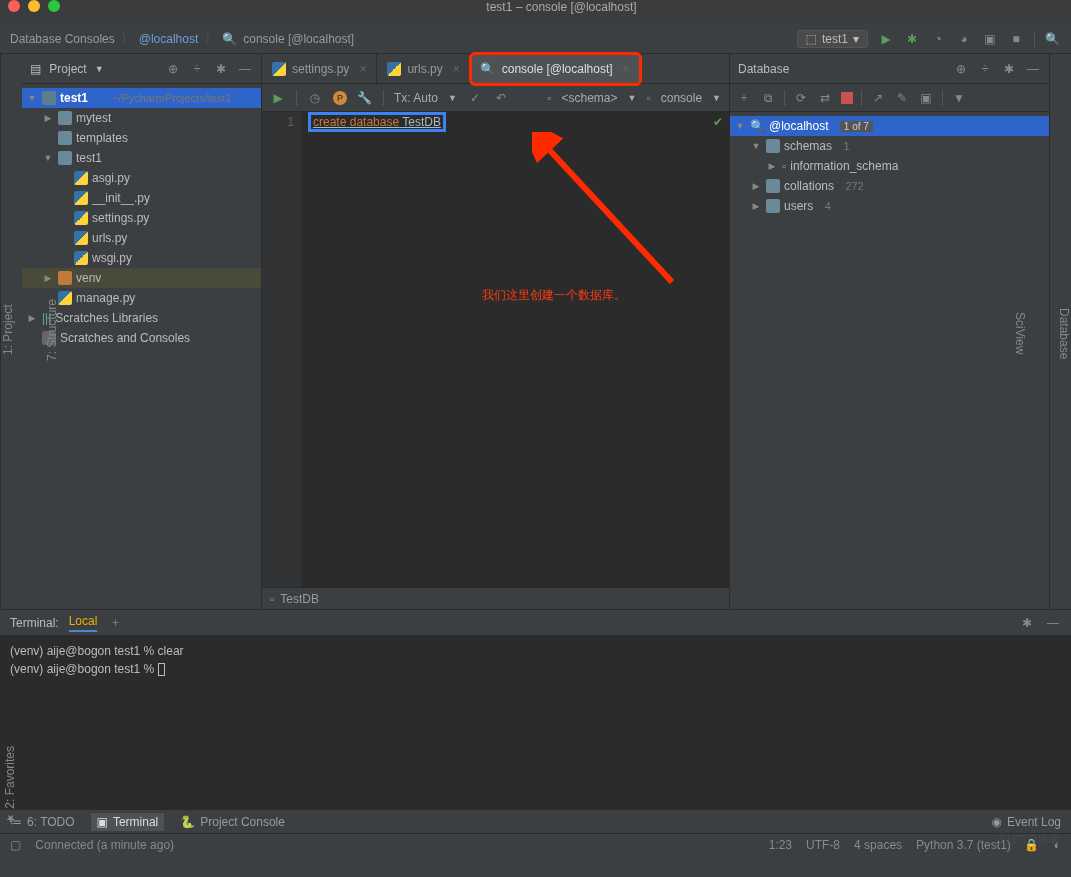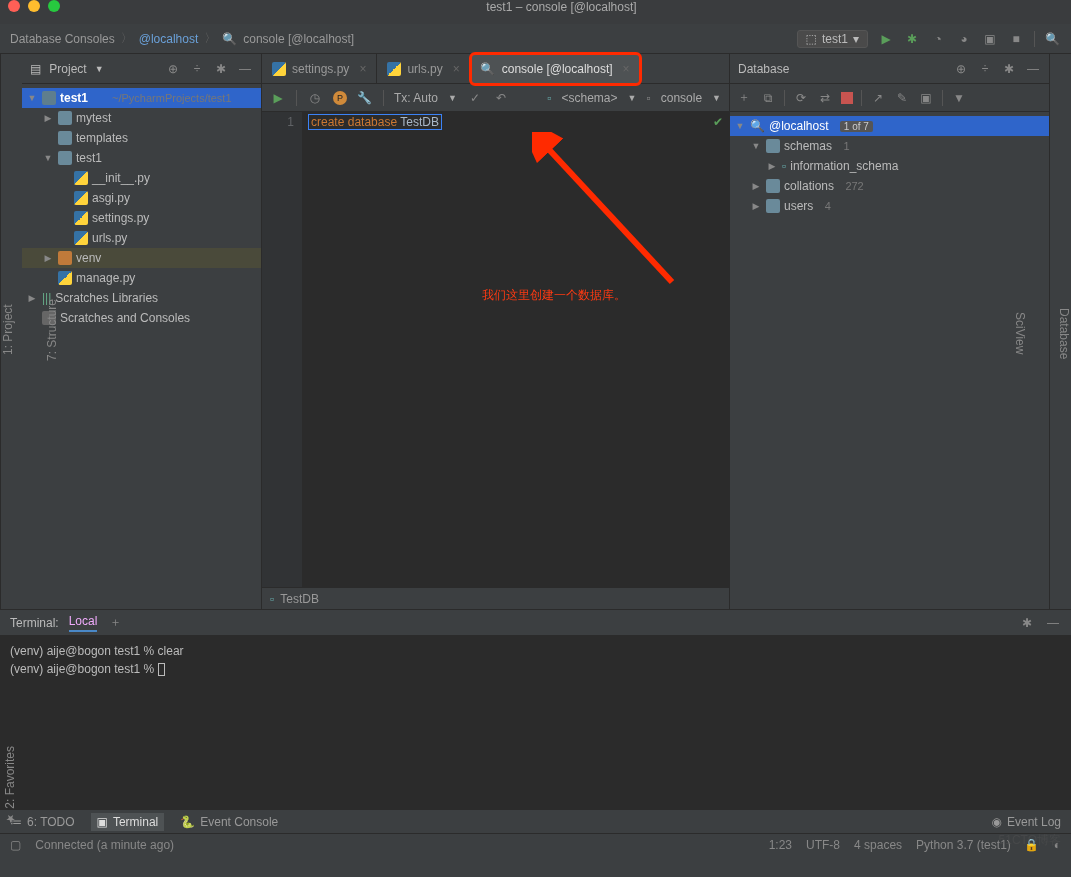--- a/index.html
+++ b/index.html
@@ -37,37 +37,37 @@
 .tab { height:30px; display:flex; align-items:center; padding:0 10px; gap:6px; border-right:1px solid #2b2b2b; color:#999; cursor:pointer; position:relative; }
 .tab.active { background:#4e5254; color:#ddd; }
 .tab .x { color:#666; margin-left:4px; }
 .red-box { position:absolute; inset:-2px; border:3px solid #ff2a00; border-radius:6px; pointer-events:none; }
 .toolbar2 { height:28px; background:#3c3f41; display:flex; align-items:center; padding:0 8px; gap:10px; border-bottom:1px solid #2b2b2b; font-size:11px; color:#aaa; }
 .orange-circ { width:14px; height:14px; border-radius:50%; background:#d08a3a; display:inline-flex; align-items:center; justify-content:center; font-size:9px; color:#222; }
 .editor { flex:1; position:relative; background:#2b2b2b; display:flex; }
 .gutter { width:40px; background:#313335; color:#606366; text-align:right; padding:3px 8px 0 0; font-family:Menlo,monospace; }
 .code { flex:1; padding:3px 6px; font-family:Menlo,monospace; color:#a9b7c6; position:relative; }
 .kw { color:#cc7832; } .id { color:#a9b7c6; }
-.create-box { border:1px solid #3b82f6; padding:0 2px; }
+.create-box { border:3px solid #3b82f6; padding:0 2px;text-decoration:underline; }
 .arrow { position:absolute; top:20px; left:230px; pointer-events:none; }
 .anno { position:absolute; top:175px; left:180px; color:#ff3a12; font-size:16px; line-height:1.4; }
 .check { position:absolute; right:6px; top:3px; color:#5a9e5a; }
 .sep-v { width:1px; height:16px; background:#555; }
 .dbpanel { width:320px; background:#3c3f41; border-left:1px solid #2b2b2b; display:flex; flex-direction:column; }
 .dbtoolbar { height:28px; display:flex; align-items:center; padding:0 6px; gap:8px; border-bottom:1px solid #2b2b2b; }
 .stop-ico { width:12px; height:12px; background:#c75450; }
 .dbtree { flex:1; padding:4px 0; }
 .dbnode { display:flex; align-items:center; height:20px; gap:4px; color:#bbb; }
 .dbnode.hl { background:#2f65ca; color:#fff; }
 .badge { background:#555; color:#ccc; font-size:10px; padding:0 4px; border-radius:2px; }
 .cnt { color:#777; font-size:11px; }
 .editor-status { height:22px; background:#3c3f41; display:flex; align-items:center; padding:0 8px; gap:6px; border-top:1px solid #2b2b2b; font-size:11px; color:#999; }
 .term-panel { height:200px; border-top:1px solid #2b2b2b; display:flex; flex-direction:column; }
 .term-hdr { height:26px; display:flex; align-items:center; padding:0 10px; gap:10px; border-bottom:1px solid #2b2b2b; }
-.term-tab { color:#f0abfc; border-bottom:2px solid #4a88c7; padding-bottom:2px; }
+.term-tab { color:#eab308; border-bottom:2px solid #4a88c7; padding-bottom:2px; }
 .term-body { flex:1; background:#2b2b2b; padding:6px 10px; font-family:Menlo,monospace; color:#bbb; }
 .term-line { line-height:1.5; }
 .cursor { display:inline-block; width:7px; height:13px; border:1px solid #bbb; vertical-align:middle; }
 .bottombar { height:24px; display:flex; align-items:center; padding:0 10px; gap:16px; border-top:1px solid #2b2b2b; font-size:11px; color:#999; }
 .bottombar .item { display:flex; align-items:center; gap:5px; cursor:pointer; }
 .bottombar .active { background:#4e5254; padding:2px 6px; color:#ddd; }
 .statusbar { height:22px; display:flex; align-items:center; padding:0 10px; gap:14px; border-top:1px solid #2b2b2b; font-size:11px; color:#888; }
 .statusbar .r { margin-left:auto; display:flex; gap:14px; }
 .lock { color:#888; }
 .run-pill { background:#4a4a4a; border:1px solid #555; padding:1px 8px; border-radius:3px; display:flex; align-items:center; gap:5px; }
@@ -140,33 +140,37 @@
           <span class="fico dir"></span>
           <span>templates</span>
         </div>
       <div class="node" style="padding-left:20px">
           <span class="chev">▼</span>
           <span class="fico dir"></span>
           <span>test1</span>
         </div>
       <div class="node" style="padding-left:52px">
           <span class="fico py"></span>
+          <span>asgi.py</span>
+        </div>
+      <div class="node" style="padding-left:52px">
+          <span class="fico py"></span>
           <span>__init__.py</span>
         </div>
       <div class="node" style="padding-left:52px">
           <span class="fico py"></span>
-          <span>asgi.py</span>
-        </div>
-      <div class="node" style="padding-left:52px">
-          <span class="fico py"></span>
           <span>settings.py</span>
         </div>
       <div class="node" style="padding-left:52px">
           <span class="fico py"></span>
           <span>urls.py</span>
+        </div>
+      <div class="node" style="padding-left:52px">
+          <span class="fico py"></span>
+          <span>wsgi.py</span>
         </div>
       <div class="node venv" style="padding-left:20px">
           <span class="chev">▶</span>
           <span class="fico dir-or"></span>
           <span>venv</span>
         </div>
       <div class="node" style="padding-left:36px">
           <span class="fico py"></span>
           <span>manage.py</span>
         </div>
@@ -299,21 +303,21 @@
     <div class="term-line">(venv) aije@bogon test1 % clear</div>
     <div class="term-line"><span>(venv) aije@bogon test1 % </span><span class="cursor"></span></div>
   </div>
 </div>
 
 <div style="position:absolute;left:0;bottom:46px;writing-mode:vertical-rl;transform:rotate(180deg);font-size:11px;color:#888;padding:6px 3px">★ <span>2: Favorites</span></div>
 
 <div class="bottombar">
   <span class="item">≔ <span>6: TODO</span></span>
   <span class="item active">▣ <span>Terminal</span></span>
-  <span class="item">🐍 <span>Event Console</span></span>
+  <span class="item">🐍 <span>Project Console</span></span>
   <div style="flex:1"></div>
   <span class="item">◉ <span>Event Log</span></span>
 </div>
 
 <div class="statusbar">
   <span>▢</span>
   <span>Connected (a minute ago)</span>
   <div class="r">
     <span>1:23</span>
     <span>UTF-8</span>

